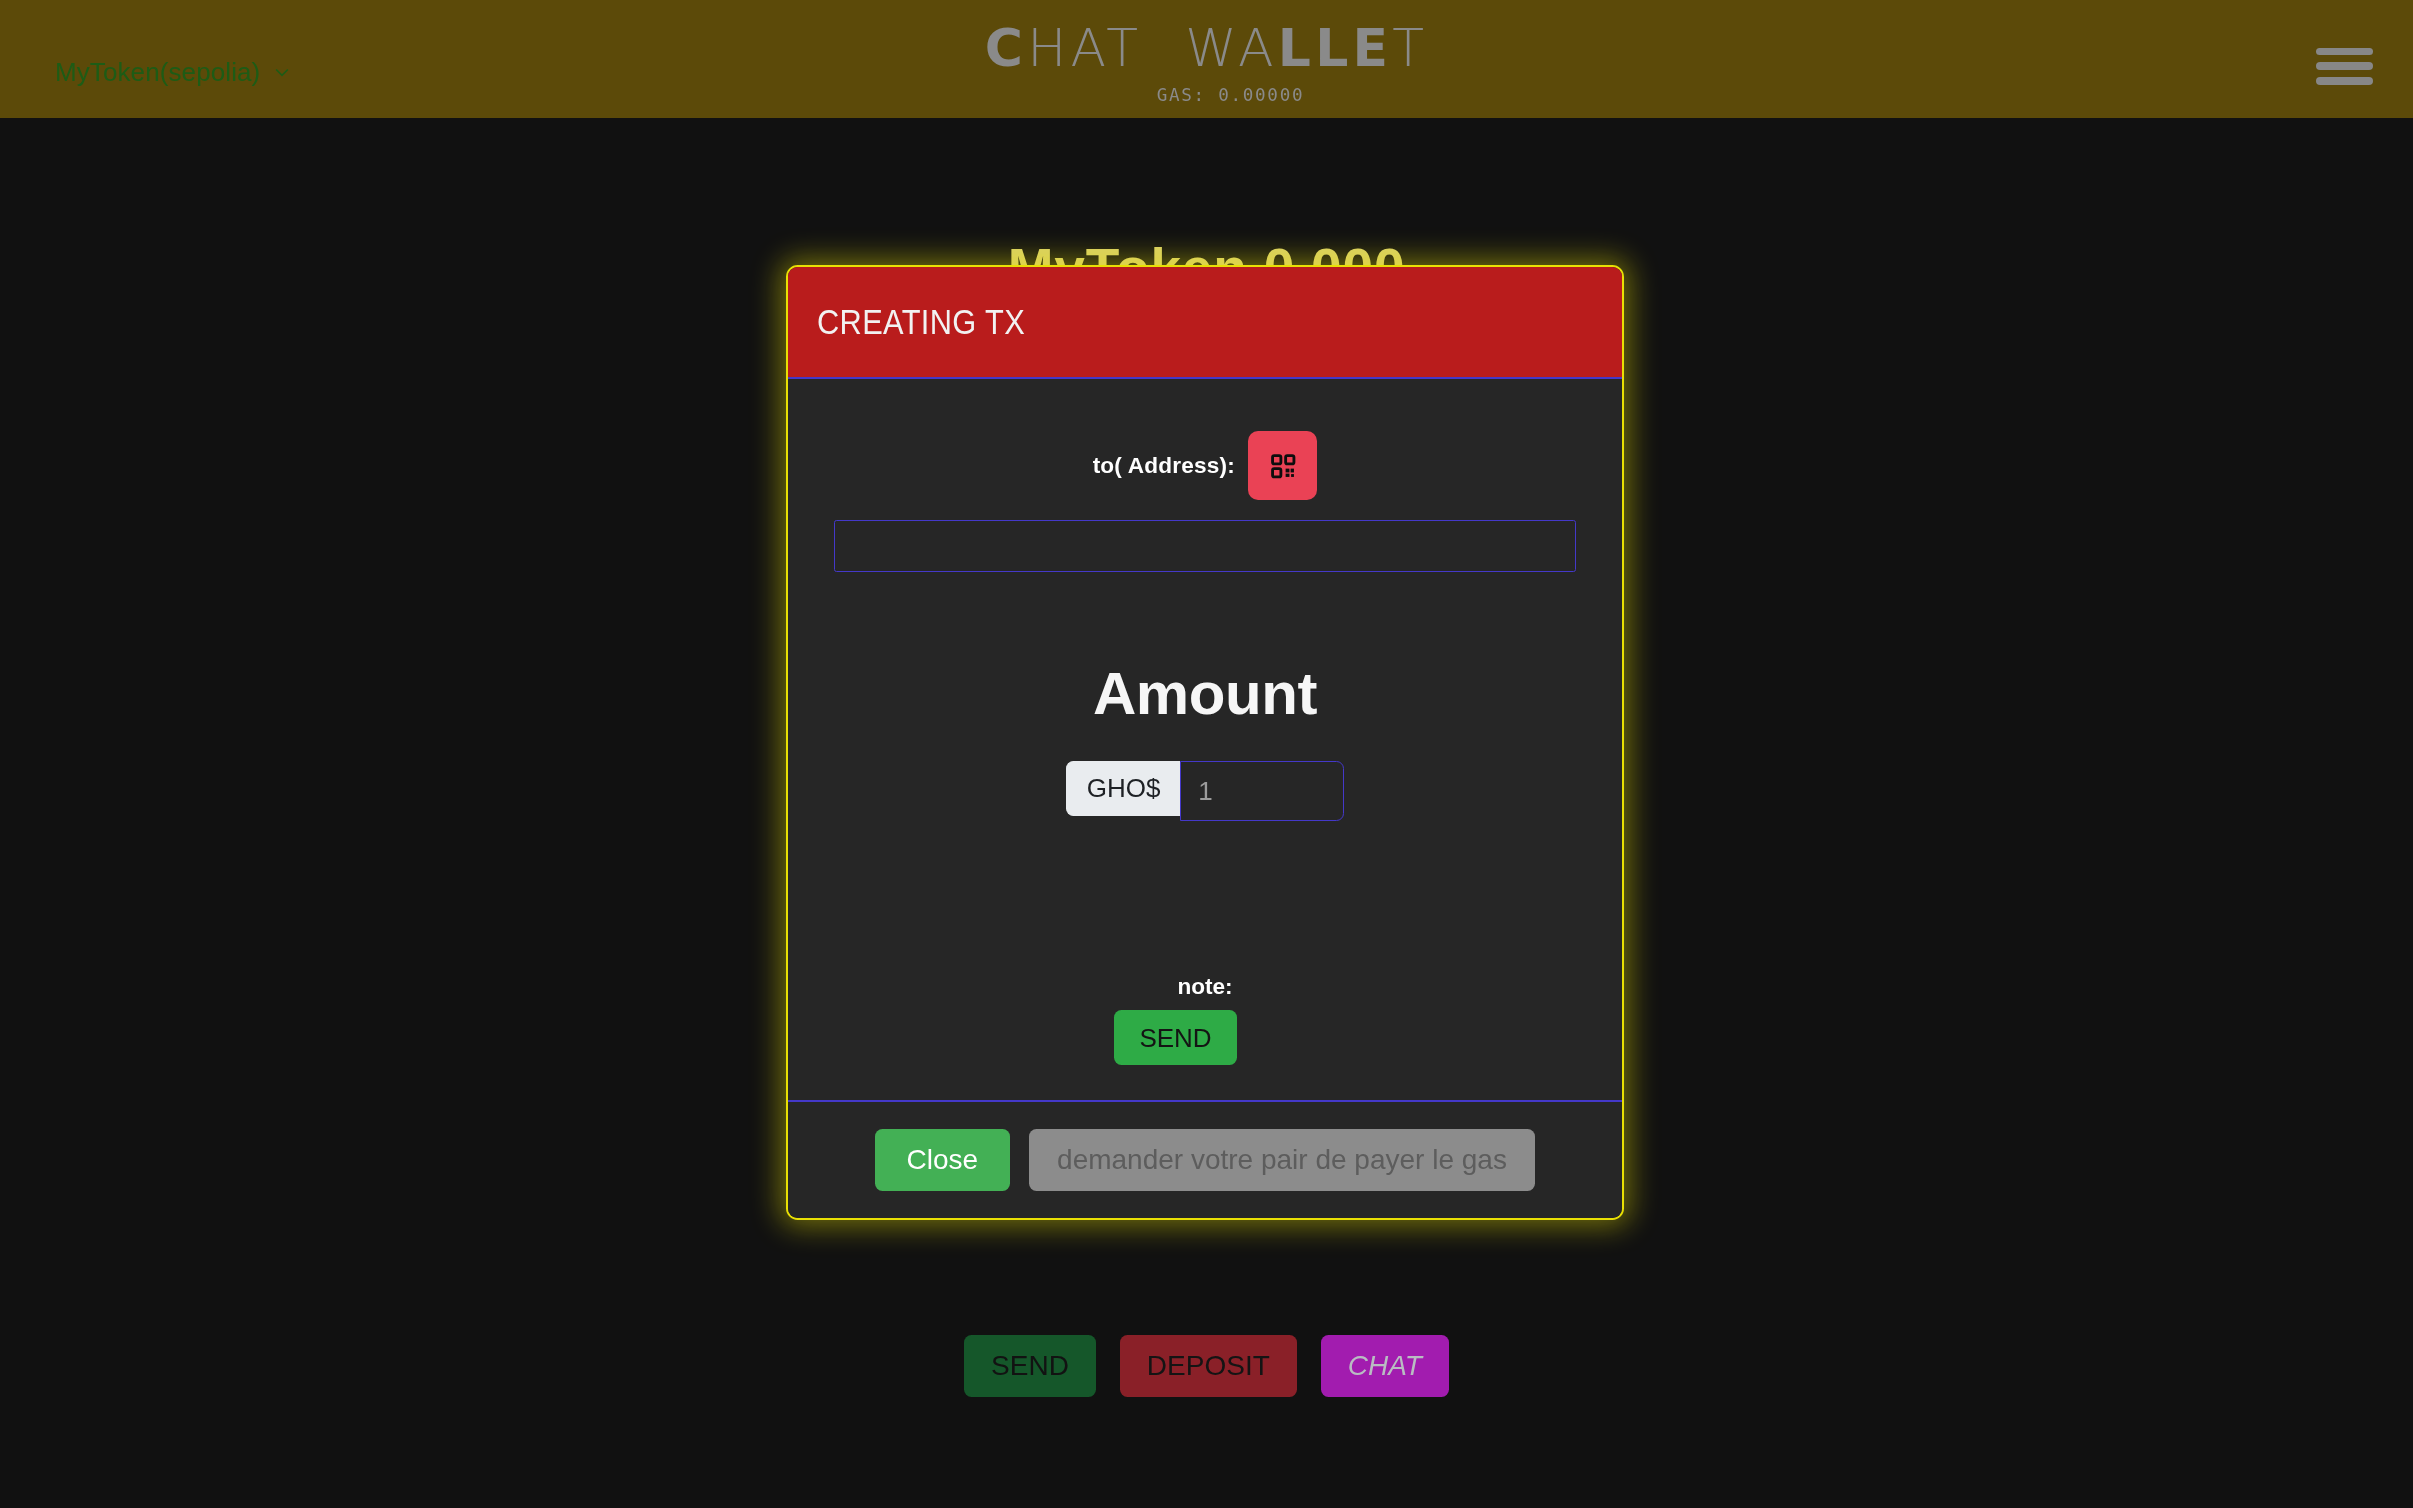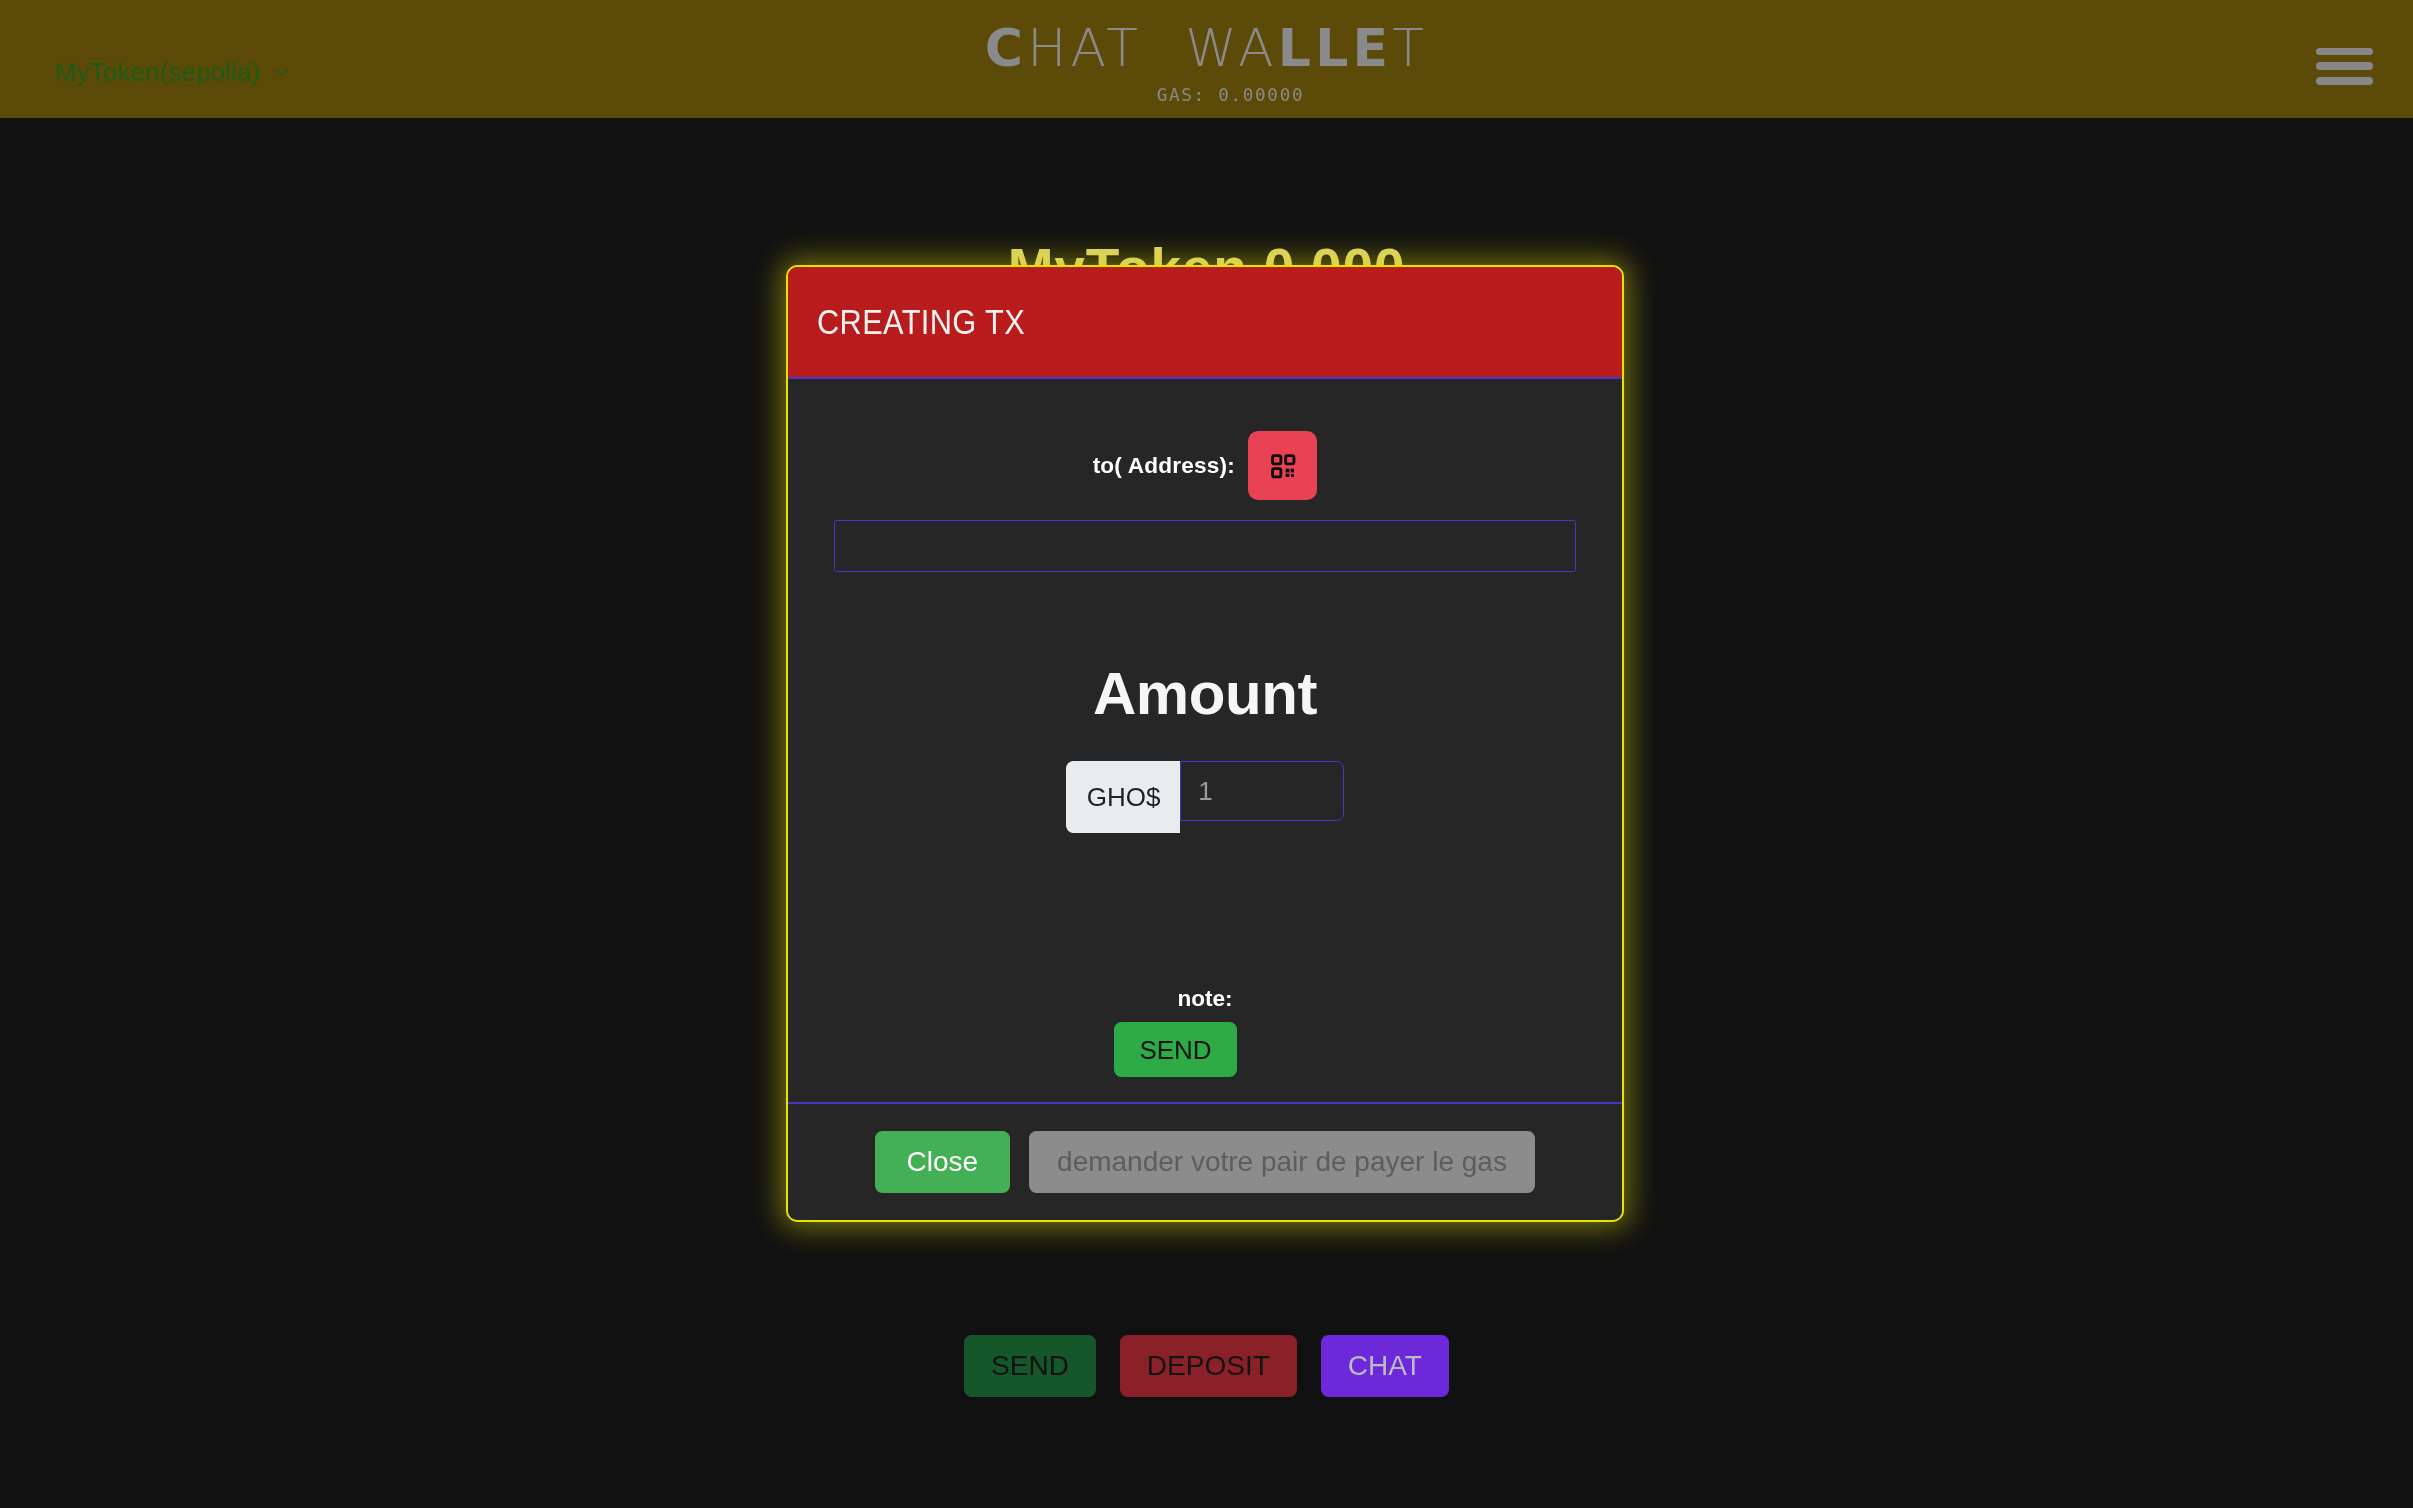--- a/index.html
+++ b/index.html
@@ -205,21 +205,21 @@
   .amount-group {
     display: flex;
     justify-content: center;
     margin-top: 37px;
   }
   .amount-addon {
     background: #e9ecef;
     color: #1e2125;
     font-size: 26px;
     padding: 12px 20px;
-    height: 72px;
+    height: 55px;
     display: flex;
     align-items: center;
     border-radius: 7.5px 0 0 7.5px;
     border: 0.8px solid #e9ecef;
     border-right: none;
     white-space: nowrap;
   }
   .amount-input {
     width: 164px;
     height: 60px;
@@ -299,21 +299,21 @@
     border: none;
     border-radius: 7.5px;
     font-size: 28px;
     padding: 17px 27px;
     cursor: pointer;
     font-family: "Liberation Sans", sans-serif;
     line-height: 1;
   }
   .action-send { background: #15572a; color: #121212; }
   .action-deposit { background: #8a2028; color: #141414; }
-  .action-chat { background: #6d28d9; color: #b9bcc2; }
+  .action-chat { background: #a21caf; color: #b9bcc2; font-style: italic; }
 </style>
 </head>
 <body>
 
 <div class="app-header">
 
   <div class="network-select">
     <span class="net-label">MyToken(sepolia)</span>
     <span class="chevron-down">
       <svg width="20" height="20" viewBox="0 0 24 24" fill="none" stroke="#1d5c16" stroke-width="2">

